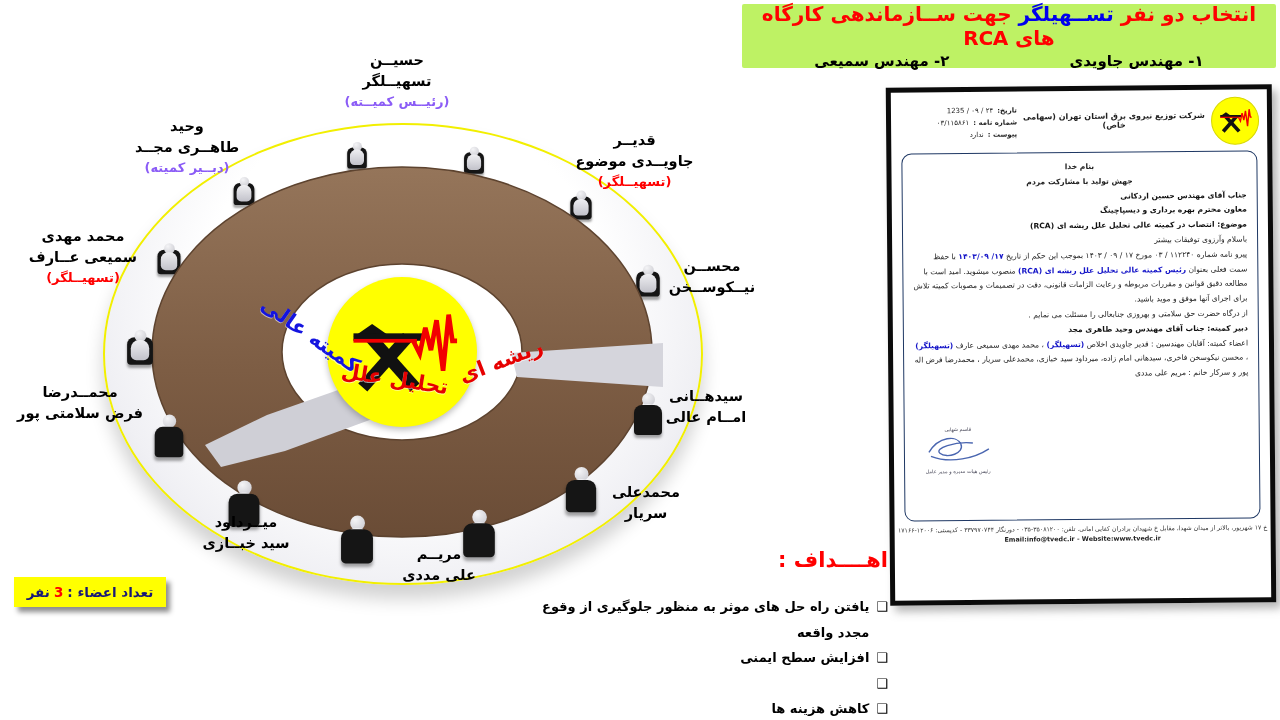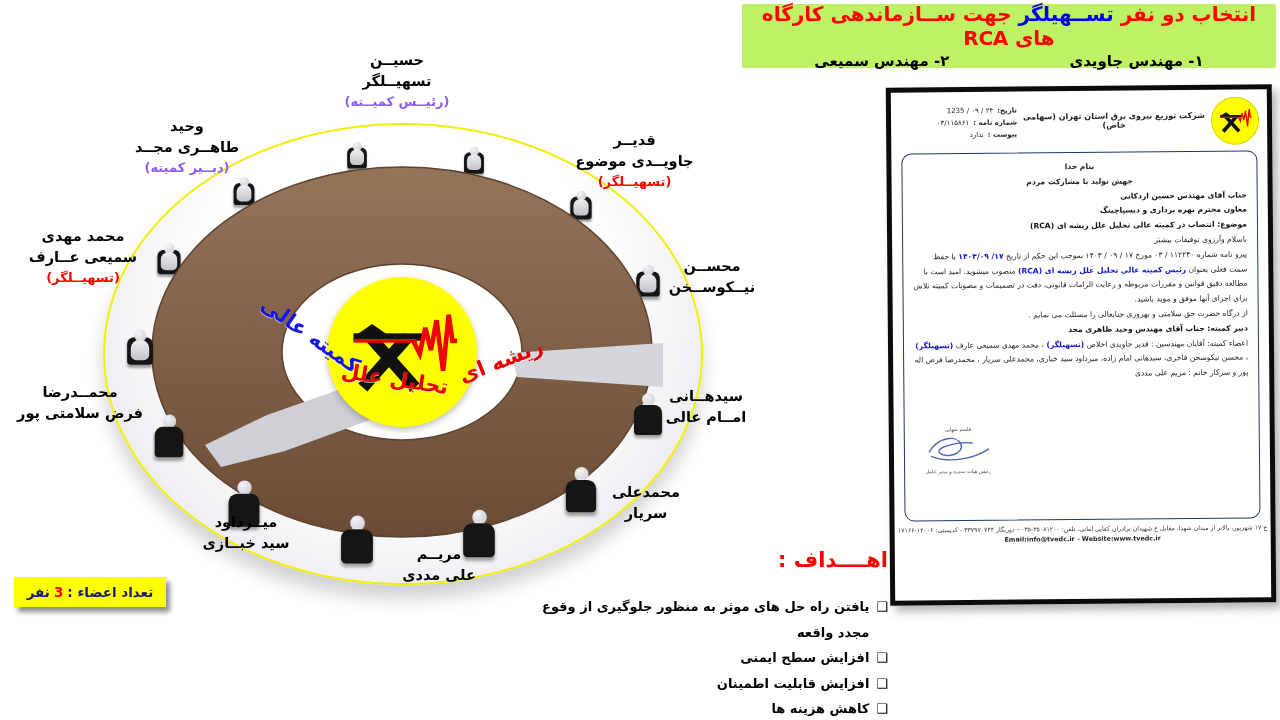--- a/index.html
+++ b/index.html
@@ -293,21 +293,20 @@
   <div class="goal-item">
     <span class="bullet">❑</span>
     <span>یافتن راه حل های موثر به منظور جلوگیری از وقوع مجدد واقعه</span>
   </div>
   <div class="goal-item">
     <span class="bullet">❑</span>
     <span>افزایش سطح ایمنی</span>
   </div>
   <div class="goal-item">
     <span class="bullet">❑</span>
-    <span>افزایش قابلیت اطمینان</span>
   </div>
   <div class="goal-item">
     <span class="bullet">❑</span>
     <span>کاهش هزینه ها</span>
   </div>
 
 </div>
 
 <div id="letter" class="abs">
   <div id="letter-header">

